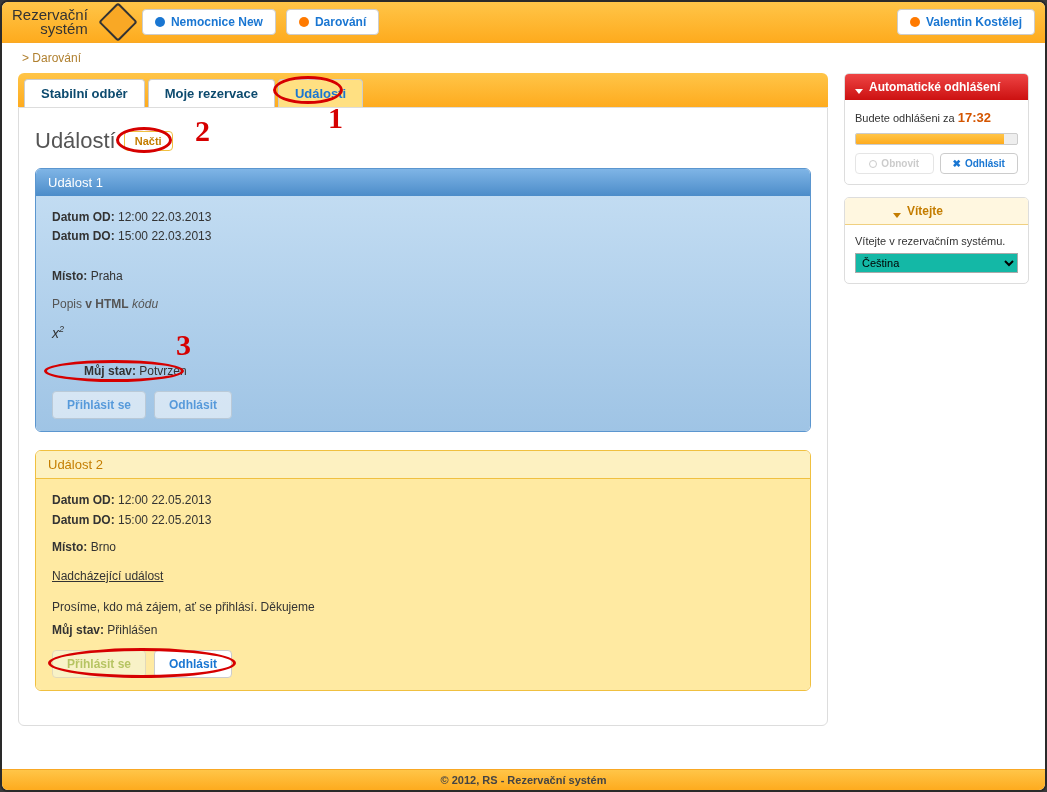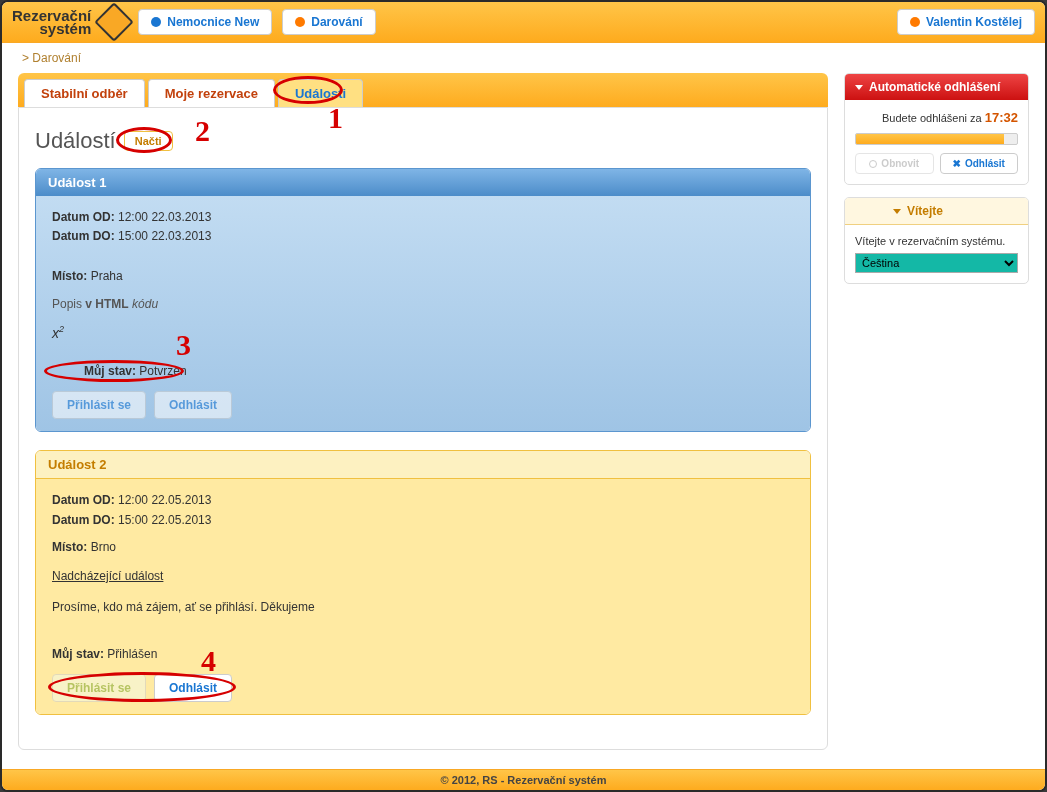--- a/index.html
+++ b/index.html
@@ -1,53 +1,53 @@
 <!DOCTYPE html>
 <html><head>
   <meta charset="utf-8">
   <style>
     * { box-sizing: border-box; margin: 0; padding: 0; }
     body { font-family: Verdana, Arial, sans-serif; font-size: 12px; background: #3a3a3a; color: #333; }
     .window { width: 1047px; height: 792px; margin: 0 auto; background: #fff; border: 2px solid #2a2a2a; border-radius: 8px; overflow: hidden; display: flex; flex-direction: column; }
     
     
     .header { background: linear-gradient(#ffc548, #feab1e); padding: 6px 10px; display: flex; align-items: center; gap: 10px; border-bottom: 1px solid #f9a825; }
-    .logo { display: flex; align-items: center; gap: 9px; font-weight: bold; color: #333; }
+    .logo { display: flex; align-items: flex-start; gap: 16px; font-weight: normal; color: #333; }
     .logo-text { display: flex; flex-direction: column; line-height: 0.9; font-size: 15px; }
     .logo-icon { width: 28px; height: 28px; background: #f9a825; border: 2px solid #333; transform: rotate(45deg); border-radius: 3px; }
     .hdr-btn { background: #fff; border: 1px solid #ccc; border-radius: 4px; padding: 5px 12px; font-size: 12px; font-weight: bold; color: #1976d2; display: flex; align-items: center; gap: 6px; cursor: pointer; }
     .hdr-btn .i { width: 10px; height: 10px; border-radius: 50%; display: inline-block; }
     .i-info { background: #1976d2; }
     .i-gift { background: #ff7a00; border-radius: 0; }
     .i-user { background: #ff7a00; }
     .spacer { flex: 1; }
     
     
     .crumb { padding: 8px 20px; color: #b08030; font-size: 12px; }
     
     
     .main { flex: 1; display: flex; padding: 0 16px 16px; gap: 16px; overflow: hidden; }
     .content { flex: 1; }
     .sidebar { width: 185px; }
     
     
     .tabs-wrap { background: linear-gradient(#ffc548, #feab1e); border-radius: 6px 6px 0 0; padding: 6px 6px 0; display: flex; gap: 3px; }
-    .tab { background: #fff; border: 1px solid #ccc; border-bottom: none; border-radius: 4px 4px 0 0; padding: 6px 16px; font-size: 13px; font-weight: bold; color: #c2410c; cursor: pointer; position: relative; }
+    .tab { background: #fff; border: 1px solid #ccc; border-bottom: none; border-radius: 4px 4px 0 0; padding: 6px 16px; font-size: 13px; font-weight: bold; color: #0c4a6e; cursor: pointer; position: relative; }
     .tab.active { background: #ffe082; color: #1976d2; }
     .annotation-circle { position: absolute; border: 3px solid #d60000; border-radius: 50%; pointer-events: none; }
     .big-num { position: absolute; color: #d60000; font-size: 30px; font-weight: bold; font-family: 'Times New Roman', serif; }
     
     .content-inner { background: #fff; border: 1px solid #ddd; border-radius: 0 0 6px 6px; padding: 16px; }
     .page-title-row { display: flex; align-items: center; gap: 8px; margin: 4px 0 14px; position: relative; }
     .page-title { font-size: 22px; color: #555; font-weight: normal; }
     .small-btn { background: #fff; border: 1px solid #f0c040; border-radius: 4px; padding: 3px 10px; font-size: 11px; font-weight: bold; color: #c47d00; cursor: pointer; }
     
     
     .panel { border-radius: 6px; margin-bottom: 18px; overflow: hidden; }
-    .panel-hdr { padding: 6px 12px; font-weight: bold; font-size: 13px; }
+    .panel-hdr { padding: 6px 12px; font-weight: normal; font-size: 13px; }
     .panel-body { padding: 12px 16px; line-height: 1.6; font-size: 12px; position: relative; }
     .panel.blue { border: 1px solid #5b96cf; }
     .panel.blue .panel-hdr { background: linear-gradient(#7fb5e6, #4c8cc9); color: #fff; }
     .panel.blue .panel-body { background: linear-gradient(#c2dcf2, #9fc4e5); color: #333; }
     .panel.yellow { border: 1px solid #f0c040; }
     .panel.yellow .panel-hdr { background: #fdf1c1; color: #c47d00; border-bottom: 1px solid #f0c040; }
     .panel.yellow .panel-body { background: #ffeaa2; }
     
     .row strong { font-weight: bold; }
     .desc { margin: 8px 0; font-style: italic; color: #555; }
@@ -55,29 +55,29 @@
     .sup-x { font-style: italic; font-size: 14px; }
     .sup-x sup { font-size: 9px; }
     .underline { text-decoration: underline; }
     .btns { margin-top: 10px; display: flex; gap: 8px; position: relative; }
     .act-btn { background: #fff; border: 1px solid #ccc; border-radius: 4px; padding: 6px 14px; font-size: 12px; font-weight: bold; color: #1976d2; cursor: pointer; }
     .act-btn.dim { opacity: 0.55; }
     .act-btn.green-dim { opacity: 0.55; color: #7ba62f; background: #f4f9e6; }
     
     
     .widget { border: 1px solid #ddd; border-radius: 5px; margin-bottom: 12px; background: #fff; overflow: hidden; }
-    .widget-hdr { padding: 6px 10px; font-weight: bold; font-size: 12px; color: #fff; display: flex; align-items: center; gap: 6px; }
+    .widget-hdr { padding: 6px 10px; font-weight: bold; font-size: 12px; color: #fff; display: flex; align-items: flex-end; gap: 6px; }
     .widget-hdr.red { background: linear-gradient(#e44, #c11); }
     .widget-hdr.orange { background: #fff7e0; color: #c47d00; border-bottom: 1px solid #f0d080; padding-left: 48px; }
     .tri { width: 0; height: 0; border-left: 4px solid transparent; border-right: 4px solid transparent; }
     .tri-down-w { border-top: 5px solid #fff; }
     .tri-down-o { border-top: 5px solid #c47d00; }
     .tri-right-b { border-top: 4px solid transparent; border-bottom: 4px solid transparent; border-left: 5px solid #1976d2; }
     .widget-body { padding: 10px; font-size: 11px; }
-    .logout-msg { text-align: right; margin-bottom: 8px; }
+    .logout-msg { text-align: left; margin-bottom: 8px; }
     .logout-msg b { color: #d45500; font-size: 13px; }
     .progress { height: 12px; background: #eee; border: 1px solid #ccc; border-radius: 2px; overflow: hidden; margin-bottom: 8px; }
     .progress-bar { height: 100%; background: linear-gradient(#ffc548, #feab1e); width: 92%; }
     .side-btns { display: flex; gap: 6px; }
     .side-btn { flex: 1; background: #fff; border: 1px solid #ccc; border-radius: 4px; padding: 4px 6px; font-size: 10px; font-weight: bold; display: flex; align-items: center; justify-content: center; gap: 4px; cursor: pointer; }
     .side-btn.dim { opacity: 0.5; color: #999; }
     .side-btn.blue { color: #1976d2; }
     .x-ico { color: #1976d2; font-weight: bold; }
     .clock-ico { width: 8px; height: 8px; border: 1px solid #999; border-radius: 50%; display: inline-block; }
     
@@ -160,21 +160,21 @@
         </div>
 
         <div class="panel yellow">
           <div class="panel-hdr">Událost 2</div>
           <div class="panel-body">
             <div class="row"><strong>Datum OD:</strong> <span>12:00 22.05.2013</span></div>
             <div class="row"><strong>Datum DO:</strong> <span>15:00 22.05.2013</span></div>
             <div class="row" style="margin-top:8px;"><strong>Místo:</strong> <span>Brno</span></div>
             <div class="underline" style="margin-top:10px;">Nadcházející událost</div>
             <div style="margin-top:12px;">Prosíme, kdo má zájem, ať se přihlásí. Děkujeme</div>
-            <div class="row" style="margin-top:28px;"><strong>Můj stav:</strong> <span>Přihlášen</span></div>
+            <div class="row" style="margin-top:4px;"><strong>Můj stav:</strong> <span>Přihlášen</span></div>
             <span class="big-num" style="left:165px;top:158px;">4</span>
             <div class="btns">
               <button class="act-btn green-dim">Přihlásit se</button>
               <button class="act-btn">Odhlásit</button>
               <span class="annotation-circle" style="left:-4px;top:-2px;width:188px;height:30px;"></span>
             </div>
           </div>
         </div>
       </div>
     </div>

